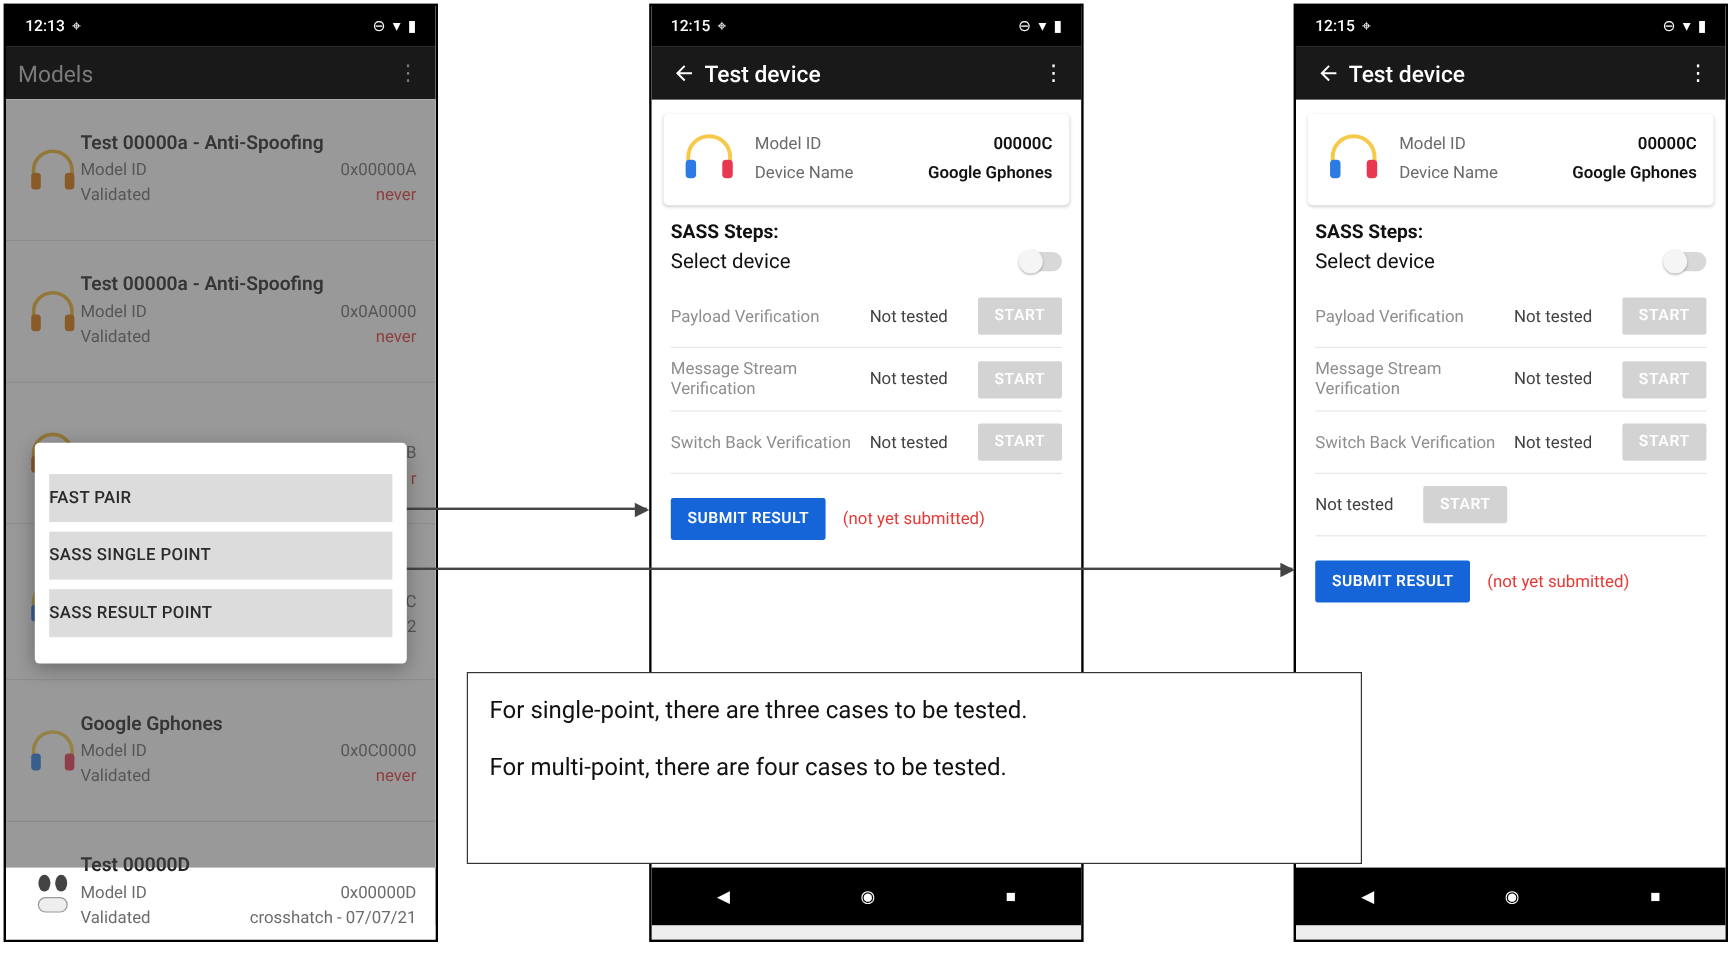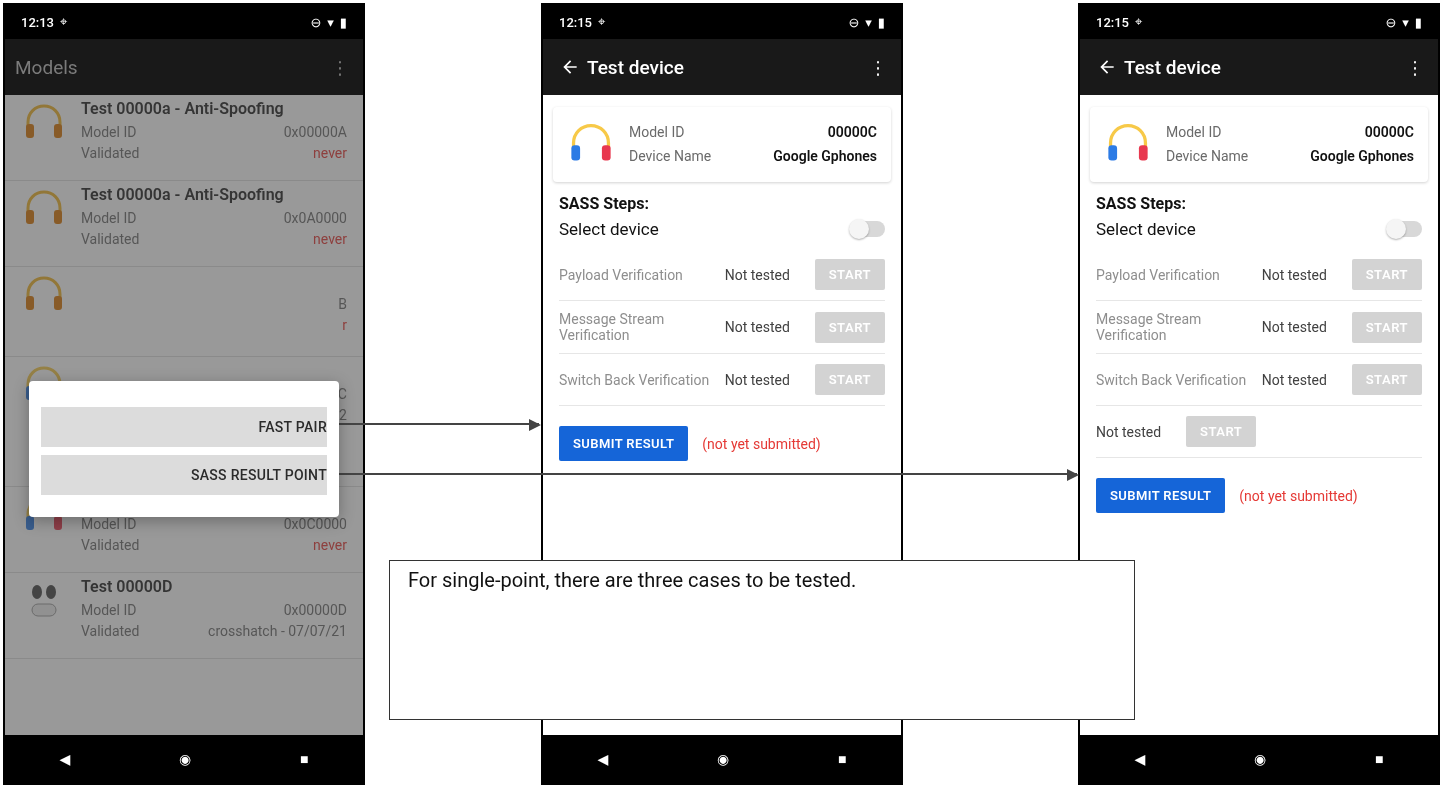--- a/index.html
+++ b/index.html
@@ -31,21 +31,21 @@
     display: flex;
     align-items: center;
     justify-content: space-between;
     padding: 0 16px;
     font-size: 13px;
     font-weight: 500;
   }
   .status-left, .status-right { display: flex; align-items: center; gap: 6px; }
 
   .app-bar {
-    height: 56px;
+    height: 44px;
     background: #191919;
     color: #fff;
     display: flex;
     align-items: center;
     padding: 0 10px;
     font-size: 19px;
     position: relative;
   }
   .app-bar .back { width: 34px; display:flex; align-items:center; justify-content:center; }
   .app-bar .title { font-weight: 500; flex:1; }
@@ -62,24 +62,24 @@
     background: #000;
     color:#fff;
     display:flex;
     align-items:center;
     justify-content:space-around;
   }
 
   
   .list-card {
     display:flex;
-    padding: 4px 16px;
+    align-items:center;
+    padding: 26px 16px;
     border-bottom: 1px solid #ddd;
     background:#fff;
-    gap: 14px;
     min-height: 86px;
   }
   .list-card .icon-col { width: 46px; height:46px; display:flex; align-items:center; justify-content:center; }
   .list-card .text-col { flex:1; }
   .list-card .title-row { font-size:16px; font-weight:600; color:#222; margin-bottom:4px;}
   .list-card .meta-row { display:flex; justify-content:space-between; font-size:14px; color:#6c6c6c; line-height:1.5;}
   .meta-val { color:#6c6c6c; }
   .meta-val.err { color:#e53935; }
 
   
@@ -92,21 +92,21 @@
     z-index:3;
     padding: 18px 10px 14px;
     box-shadow: 0 4px 16px rgba(0,0,0,0.3);
   }
   .dialog .d-title { font-size:17px; font-weight:500; padding: 0 6px 10px; color:#222;}
   .dialog .d-btn {
     background:#dcdcdc;
     color:#2b2b2b;
     font-size:14px;
     font-weight:500;
-    text-align:right;
+    text-align:left;
     padding: 12px 0;
     margin: 8px 2px;
     letter-spacing:0.3px;
   }
 
   
   .card {
     background:#fff;
     margin: 12px 10px;
     border-radius:4px;
@@ -167,21 +167,21 @@
     width:6px;height:6px;border-radius:50%;background:#444;
   }
   .arrow1 { left: 332px; width: 207px; top: 423px; }
   .arrow2 { left: 332px; width: 745px; top: 473px; }
 
   .caption-box {
     position:absolute;
     left: 389px; top: 560px;
     width: 746px; height: 160px;
     border: 1px solid #333;
-    padding: 5px 18px;
+    padding: 16px 18px;
     background:#fff;
     font-size: 20px;
     color:#111;
     line-height:1.4;
   }
   .caption-box p { margin-bottom: 20px; }
 
   
   .svg-icon { display:block; }
 </style>
@@ -323,20 +323,21 @@
         <div class="meta-row">
             <span>Validated</span>
             <span class="meta-val">crosshatch - 07/07/21</span>
           </div>
       </div>
     </div>
 
     <div class="dimmer"></div>
     <div class="dialog">
       <div class="d-btn">FAST PAIR</div>
+      <div class="d-btn">SASS SINGLE POINT</div>
       <div class="d-btn">SASS RESULT POINT</div>
     </div>
   </div>
   <div class="nav-bar">
     <span>◀</span>
     <span>◉</span>
     <span>■</span>
   </div>
 </div>
 
@@ -488,13 +489,14 @@
     <span>◉</span>
     <span>■</span>
   </div>
 </div>
 
 <div class="arrow arrow1"></div>
 <div class="arrow arrow2"></div>
 
 <div class="caption-box">
   <p>For single-point, there are three cases to be tested.</p>
+  <p>For multi-point, there are four cases to be tested.</p>
 </div>
 
 </body></html>

